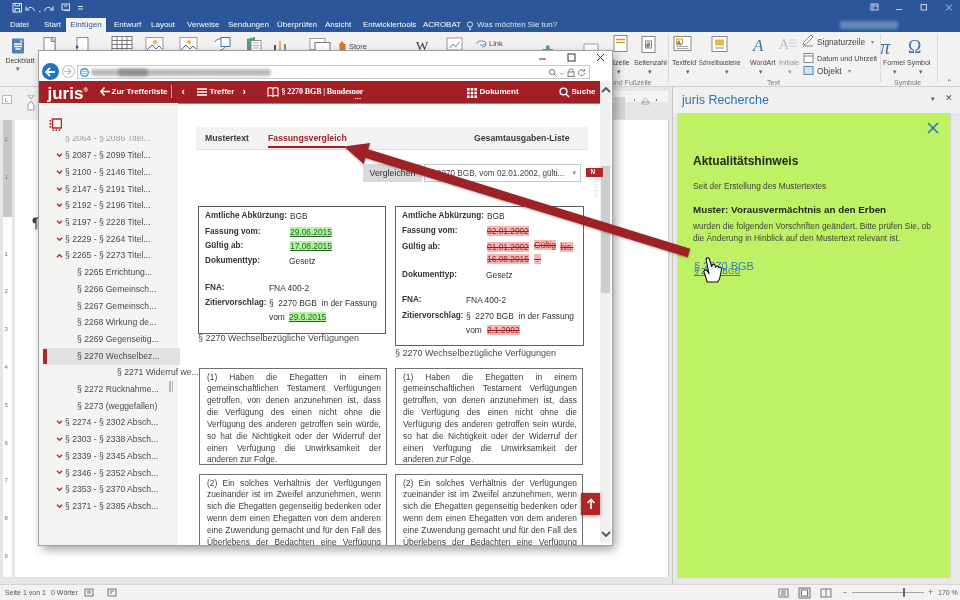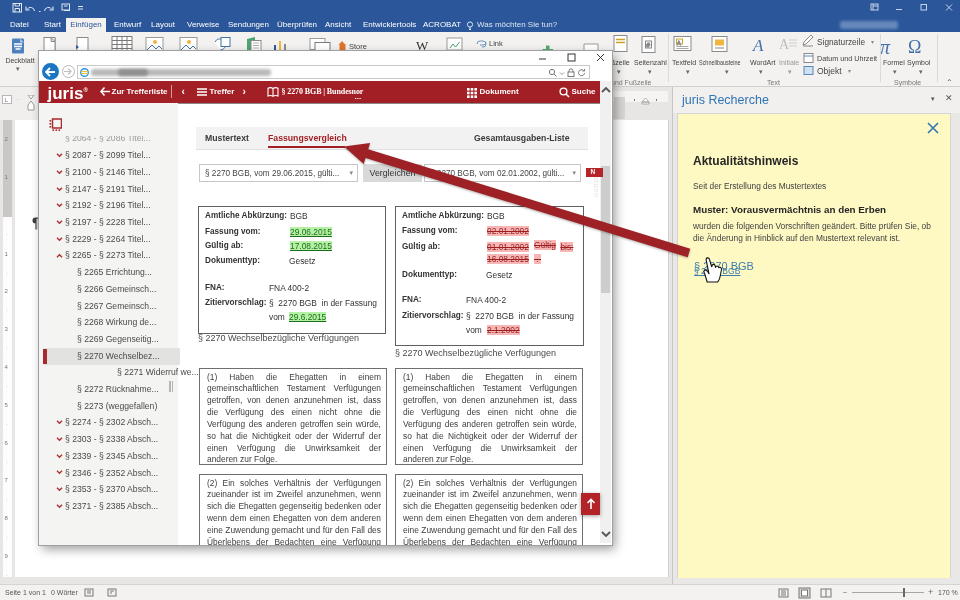--- a/index.html
+++ b/index.html
@@ -20,21 +20,21 @@
 .rlabel{position:absolute;font-size:7px;color:#444;}
 .glabel{position:absolute;font-size:7px;color:#7a7874;}
 .gsep{position:absolute;top:2px;height:48px;width:1px;background:#dcdad8;}
 
 #docarea{left:0;top:87px;width:672px;height:497px;background:#e8e6e4;}
 
 #statusbar{left:0;top:584px;width:960px;height:16px;background:#f3f2f1;border-top:1px solid #d6d4d2;font-size:7px;color:#555;}
 
 #taskpane{left:672px;top:87px;width:288px;height:497px;background:#e9e8e7;border-left:1px solid #c8c6c4;}
 #tp-title{position:absolute;left:9px;top:6px;font-size:12.5px;color:#2e74b5;}
-#tp-card{position:absolute;left:4px;top:26px;width:274px;height:465px;background:#fef9c3;border:1px solid #d4d4d4;border-bottom:none;}
+#tp-card{position:absolute;left:4px;top:26px;width:274px;height:465px;background:#bef264;border:1px solid #d4d4d4;border-bottom:none;}
 
 #jwin{left:38.5px;top:51px;width:573.5px;height:494px;background:#fff;box-shadow:0 0 0 1px #a0a0a0,3px 4px 10px rgba(0,0,0,.4);}
 #jredbar{position:absolute;left:0;top:30px;width:561px;height:22px;background:#a21f25;color:#fff;}
 #jcontent{position:absolute;left:0;top:52px;width:561px;height:442px;background:#fff;border-top:1px solid #8a8a8a;}
 #jtree{position:absolute;left:0;top:52px;width:139px;height:442px;background:#f4f4f3;}
 #jscroll{position:absolute;left:561px;top:30px;width:11.5px;height:462px;background:#f0f0f0;}
 .titem{position:absolute;height:13px;line-height:13px;font-size:8.6px;color:#4a4a4a;white-space:nowrap;}
 .tchev{position:absolute;width:7px;height:5px;}
 
 .jtab{position:absolute;top:76px;height:23px;line-height:23px;font-size:8.7px;font-weight:bold;color:#3a3a3a;}
@@ -497,24 +497,20 @@
       </svg>
       <div class="titem" style="left:26.5px;top:448.9px;">§ 2371 - § 2385 Absch...</div>
     </div>
 
   <div class="abs" style="left:157.5px;top:76px;width:392px;height:23px;background:#f2f2f2;border-bottom:1px solid #e0e0e0;"></div>
   <div class="jtab" style="left:166.5px;">Mustertext</div>
   <div class="jtab" style="left:229.5px;color:#a21f25;">Fassungsvergleich</div>
   <div class="abs" style="left:229.5px;top:94.5px;width:77px;height:2.5px;background:#a21f25;"></div>
   <div class="jtab" style="left:435.5px;">Gesamtausgaben-Liste</div>
 
-  <div class="abs" style="left:160.5px;top:112.5px;width:159px;height:18.5px;border:1px solid #c6c6c6;background:#fff;">
-    <span class="abs" style="left:5px;top:4px;font-size:8.2px;color:#444;">§ 2270 BGB, vom 29.06.2015, gülti...</span>
-    <span class="abs" style="right:4px;top:4.5px;font-size:7px;color:#888;">▾</span>
-  </div>
   <div class="abs" style="left:324.5px;top:112.5px;width:59px;height:18.5px;background:#d9d9d9;text-align:center;line-height:18.5px;font-size:8.8px;color:#333;">Vergleichen</div>
   <div class="abs" style="left:385.5px;top:112.5px;width:157px;height:18.5px;border:1px solid #c6c6c6;background:#fff;">
     <span class="abs" style="left:5px;top:4px;font-size:8.2px;color:#444;">§ 2270 BGB, vom 02.01.2002, gülti...</span>
     <span class="abs" style="right:4px;top:4.5px;font-size:7px;color:#888;">▾</span>
   </div>
 
   <div class="abs" style="left:547.5px;top:116.5px;width:17px;height:9.5px;background:#b42428;z-index:5;"></div>
   <div class="abs" style="left:552px;top:117px;font-size:6.5px;color:#fff;z-index:6;font-weight:bold;">N</div>
   <div class="abs" style="left:550.5px;top:126px;width:11px;height:26px;writing-mode:vertical-rl;font-size:6.5px;color:#e2dede;letter-spacing:0.5px;">otizen</div>
 

